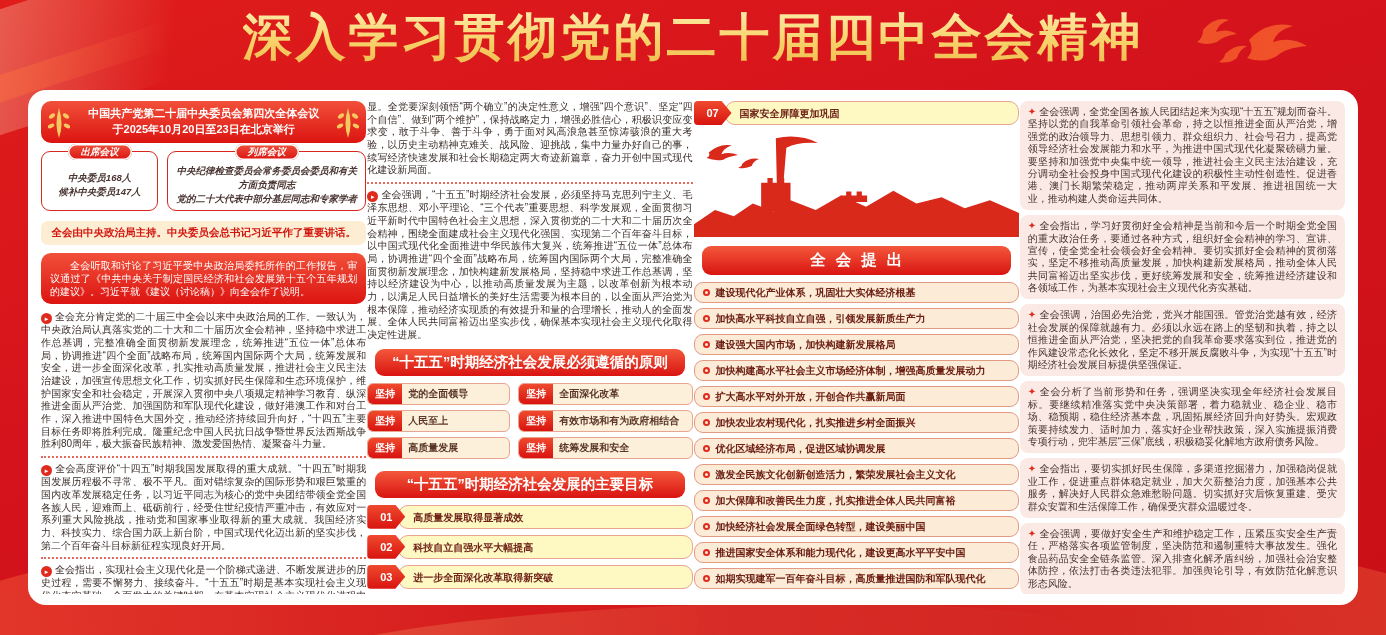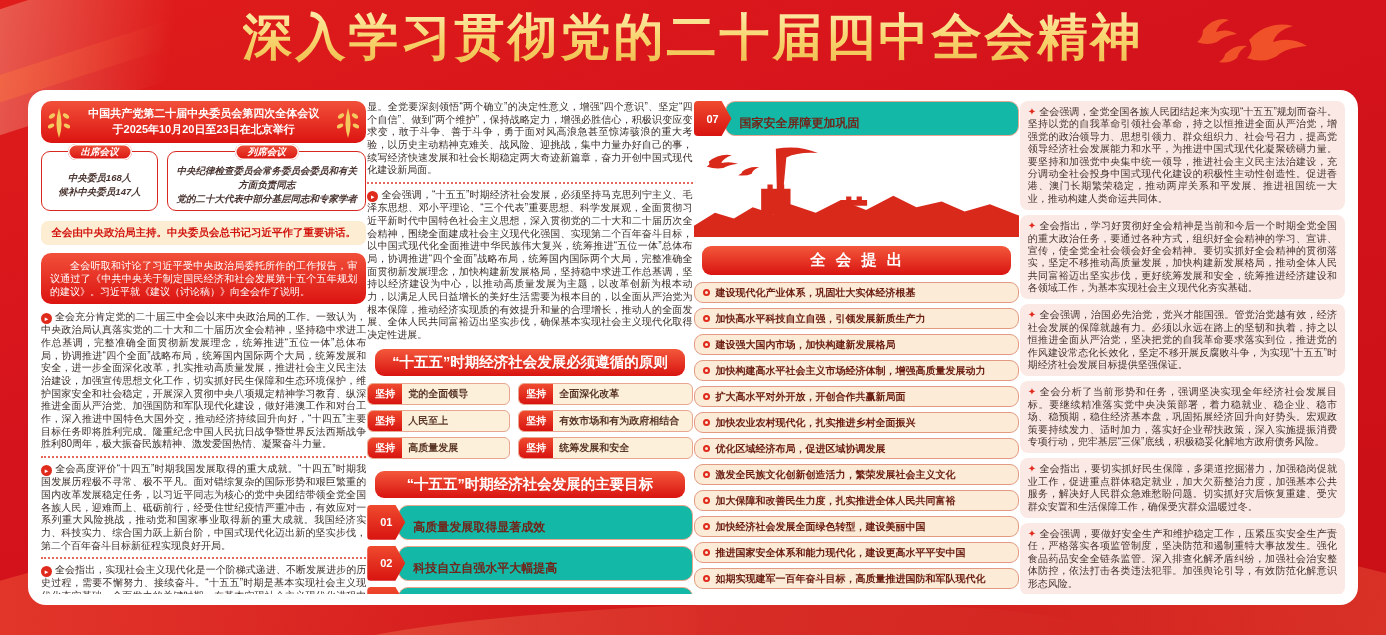--- a/index.html
+++ b/index.html
@@ -88,22 +88,22 @@
     flex:0 0 auto; }
   .pr-text { padding:3px 6px; font-size:10px; font-weight:bold; color:#5a3627;
     display:flex; align-items:center; white-space:nowrap; }
 
   
   .goal { display:flex; align-items:stretch; margin-bottom:6px; }
   .goal-num { background:linear-gradient(180deg,#ef4a2e,#d81410); color:#fff;
     font-weight:bold; font-size:11px; width:38px; display:flex; align-items:center;
     justify-content:center; clip-path:polygon(0 0,74% 0,100% 50%,74% 100%,0 100%);
     border-radius:4px 0 0 4px; margin-right:-7px; }
-  .goal-bar { flex:1; background:#14b8a6; border:1px solid #e8a58f; border-radius:10px;
-    padding:13px 8px 3px 14px; font-size:12px; font-weight:bold; color:#70241a;
+  .goal-bar { flex:1; background:#fef9c3; border:1px solid #e8a58f; border-radius:10px;
+    padding:5px 8px 3px 14px; font-size:10px; font-weight:bold; color:#70241a;
     display:flex; align-items:center; }
 
   
   .wall-wrap { position:relative; height:128px; margin:4px 0 2px; }
   .wall-wrap svg { position:absolute; inset:0; width:100%; height:100%; }
   .vision { position:absolute; right:0; top:24px; width:70%; font-size:10px;
     line-height:1.32; color:#9c2318; font-weight:bold; text-align:justify; text-indent:2em; }
   .prop { display:flex; align-items:center; gap:6px; background:#fcecd7;
     border:1px solid #e39a83; border-radius:9px; padding:2.5px 8px;
     font-size:10px; font-weight:bold; color:#6d2014; margin-bottom:5px; }

